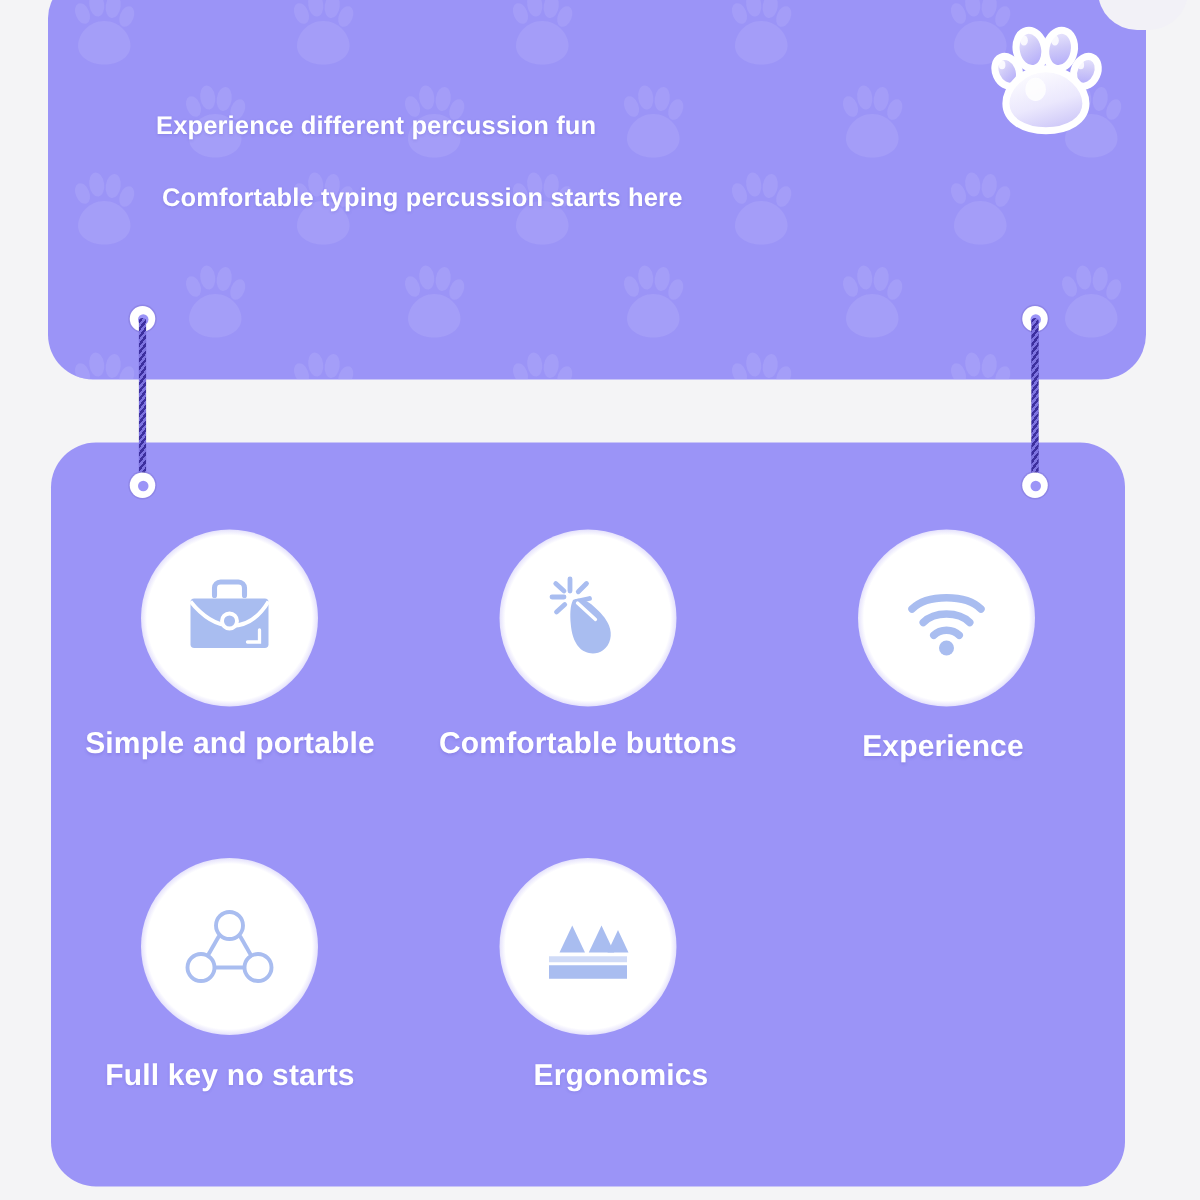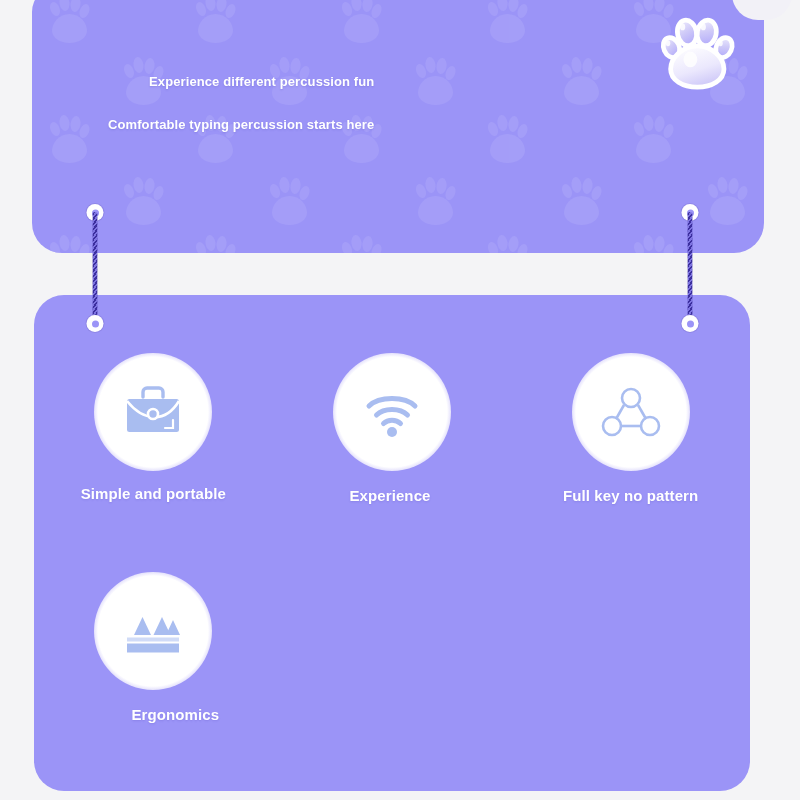--- a/index.html
+++ b/index.html
@@ -66,26 +66,25 @@
 
   
   .hero-copy {
     position: absolute;
     left: 104px;
     top: 74px;
     z-index: 4;
   }
   .hero-line {
     color: #ffffff;
-    font-size: 13px;
+    font-size: 17px;
     font-weight: bold;
     letter-spacing: .1px;
     white-space: nowrap;
     text-shadow: 0 1px 2px rgba(80,70,180,.25);
-    text-align: right;
   }
   .hero-line.line-1 { margin-left: 0px; }
   .hero-line.line-2 { margin-top: 28px; margin-left: 4px; }
 
   
   .paw-logo {
     position: absolute;
     right: 58px;
     top: 8px;
     width: 86px;
@@ -177,21 +176,21 @@
                 rgba(176,170,248,0) 100%);
     display: flex;
     align-items: center;
     justify-content: center;
     flex: 0 0 auto;
   }
   .icon-badge svg { display: block; }
   .feature-label {
     margin-top: 12px;
     color: #ffffff;
-    font-size: 15px;
+    font-size: 20px;
     font-weight: bold;
     white-space: nowrap;
     letter-spacing: .1px;
     text-shadow: 0 1px 2px rgba(80,70,180,.22);
   }
   
   .feature.f-0 .feature-label { margin-top: 14px; }
   .feature.f-1 .feature-label { margin-top: 14px; }
   .feature.f-2 .feature-label { margin-top: 14px; }
   .feature.f-3 .feature-label { margin-top: 16px; margin-left: -4px; }
@@ -282,20 +281,43 @@
           <rect x="14" y="27" width="52" height="33" rx="2.5" fill="#a9bdf0"></rect>
           <path d="M14 29 C 30 49 52 52 66 29" fill="none" stroke="#ffffff" stroke-width="2.6"></path>
           <circle cx="40" cy="42" r="5" fill="#a9bdf0" stroke="#ffffff" stroke-width="2.6"></circle>
           <path d="M60 48 v8 h-8" fill="none" stroke="#ffffff" stroke-width="2.2" stroke-linecap="round"></path>
         </svg>
       </div>
       <div class="feature-label">Simple and portable</div>
     </div>
 
 
+    <div class="feature f-2">
+      <div class="icon-badge">
+        <svg width="80" height="80" viewBox="0 0 80 80" aria-hidden="true">
+          <g stroke="#a9bdf0" stroke-width="3.2" stroke-linecap="round">
+            <line x1="28" y1="14" x2="28" y2="22"></line>
+            <line x1="16" y1="26" x2="24" y2="26"></line>
+            <line x1="18.5" y1="17" x2="24" y2="22"></line>
+            <line x1="39" y1="17" x2="33.5" y2="22.5"></line>
+            <line x1="19" y1="36" x2="24.5" y2="31"></line>
+            <line x1="41" y1="27" x2="34" y2="28.5"></line>
+          </g>
+          <path d="M30 28
+                   C 34 26 39 28 43.5 32
+                   C 48 36 52 40 54 45
+                   C 56.5 51 55 58 50 61.5
+                   C 45 65 38 64 34 59.5
+                   C 30.5 55.5 29 50 28.5 44
+                   C 28 38 28 32 30 28 Z" fill="#a9bdf0"></path>
+          <path d="M33 30 l12 11" stroke="#ffffff" stroke-width="2.2" stroke-linecap="round" fill="none"></path>
+        </svg>
+      </div>
+      <div class="feature-label">Comfortable buttons</div>
+    </div>
 
     <div class="feature f-3">
       <div class="icon-badge">
         <svg width="80" height="80" viewBox="0 0 80 80" aria-hidden="true">
           <g fill="none" stroke="#a9bdf0" stroke-linecap="round" stroke-width="5">
             <path d="M17 34 C 27 24 53 24 63 34"></path>
             <path d="M24.5 43 C 32 35.5 48 35.5 55.5 43"></path>
             <path d="M31.5 51.5 C 36 47 44 47 48.5 51.5"></path>
           </g>
           <circle cx="40" cy="60" r="5" fill="#a9bdf0"></circle>
@@ -310,21 +332,21 @@
           <g stroke="#a9bdf0" stroke-width="2.6" fill="none">
             <line x1="33" y1="33" x2="25" y2="47"></line>
             <line x1="47" y1="33" x2="55" y2="47"></line>
             <line x1="30" y1="54" x2="50" y2="54"></line>
             <circle cx="40" cy="26" r="9"></circle>
             <circle cx="21" cy="54" r="9"></circle>
             <circle cx="59" cy="54" r="9"></circle>
           </g>
         </svg>
       </div>
-      <div class="feature-label">Full key no pattern</div>
+      <div class="feature-label">Full key no starts</div>
     </div>
 
     <div class="feature f-5">
       <div class="icon-badge">
         <svg width="80" height="80" viewBox="0 0 80 80" aria-hidden="true">
           <g fill="#a9bdf0">
             <path d="M21 44 L 29.5 26 L 38 44 Z"></path>
             <path d="M40.5 44 L 49 26 L 57.5 44 Z"></path>
             <path d="M59 44 L 66 29 L 73 44 Z" transform="translate(-6 0)"></path>
             <rect x="14" y="46.5" width="52" height="4" opacity=".55"></rect>

